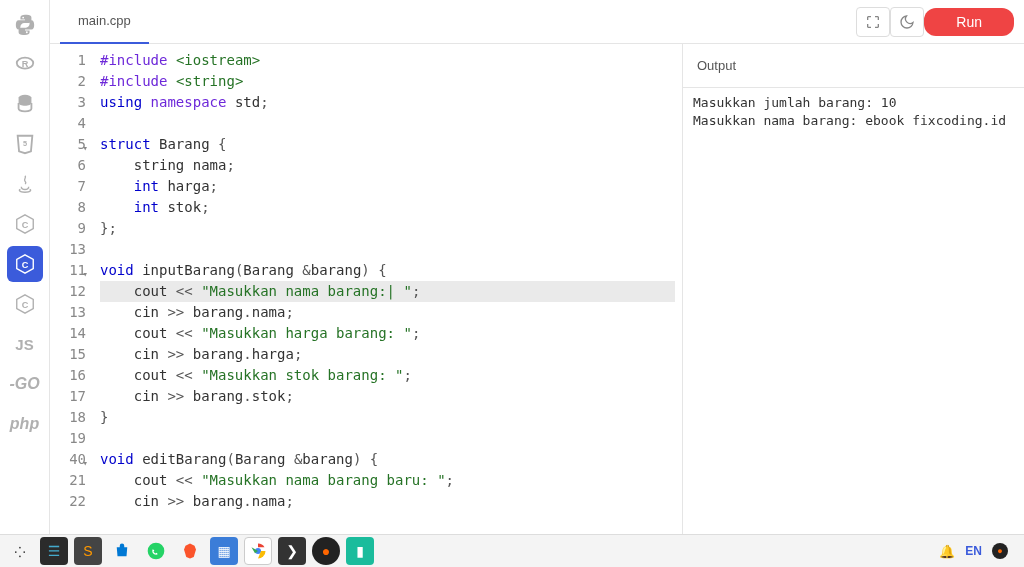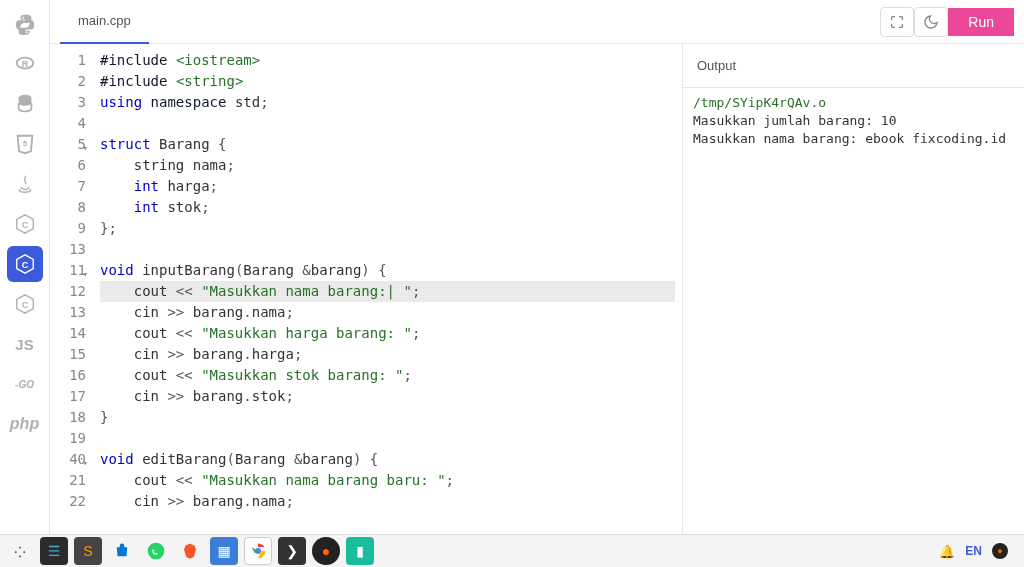--- a/index.html
+++ b/index.html
@@ -8,31 +8,31 @@
 .sidebar { width:50px; background:#fff; border-right:1px solid #e5e5e5; display:flex; flex-direction:column; align-items:center; padding-top:6px; gap:4px; }
 .sidebar-item { width:36px; height:36px; display:flex; align-items:center; justify-content:center; border-radius:6px; color:#b0b0b0; cursor:pointer; font-size:18px; font-weight:600; }
 .sidebar-item.active { background:#3b5bdb; color:#fff; }
 .sidebar-item svg { width:22px; height:22px; }
 .main { flex:1; display:flex; flex-direction:column; }
 .topbar { height:44px; display:flex; align-items:center; border-bottom:1px solid #e5e5e5; padding:0 10px; gap:0; }
 .tab { padding:0 18px; height:44px; display:flex; align-items:center; color:#555; border-bottom:2px solid transparent; }
 .tab.active { border-bottom-color:#3b5bdb; }
 .spacer { flex:1; }
 .iconbtn { width:34px; height:30px; border:1px solid #ddd; border-radius:4px; display:flex; align-items:center; justify-content:center; color:#888; cursor:pointer; background:#fff; }
-.runbtn { background:#ec4899; color:#fff; border:none; border-radius:0; padding:6px 20px; font-size:14px; font-weight:500; cursor:pointer; }
+.runbtn { background:#ef4444; color:#fff; border:none; border-radius:12px; padding:6px 32px; font-size:14px; font-weight:500; cursor:pointer; }
 .split { flex:1; display:flex; overflow:hidden; }
 .editor { flex:1; display:flex; font-family:Consolas,Menlo,monospace; font-size:14px; line-height:21px; overflow:hidden; }
 .gutter { width:48px; text-align:right; padding-right:12px; color:#888; user-select:none; padding-top:6px; background:#fff; }
 .gutter div { height:21px; position:relative; }
 .fold::after { content:"▾"; position:absolute; right:-2px; font-size:9px; color:#888; top:4px; }
 .code { flex:1; padding-top:6px; padding-left:2px; white-space:pre; color:#333; }
 .code-line { height:21px; }
 .code-line.hl { background:#eaeaea; }
 .kw-blue { color:#0000cc; }
-.kw-red { color:#0f172a; }
+.kw-red { color:#6d28d9; }
 .kw-green { color:#267326; }
 .op { color:#555; }
 .str { color:#267326; }
 .outputpane { width:342px; border-left:1px solid #e5e5e5; display:flex; flex-direction:column;margin-left:7px; }
 .outhdr { height:44px; border-bottom:1px solid #e5e5e5; display:flex; align-items:center; padding:0 14px; color:#555; }
 .outbody { flex:1; padding:6px 10px; font-family:Consolas,Menlo,monospace; font-size:13px; line-height:18px; color:#333; white-space:pre; }
 .outbody .path { color:#267326; }
 .taskbar { height:33px; background:#f4f4f4; border-top:1px solid #ddd; display:flex; align-items:center; padding:0 6px; gap:6px; }
 .taskbar .tb-right { margin-left:auto; display:flex; align-items:center; gap:10px; padding-right:10px; }
 .tb-icon { width:28px; height:28px; border-radius:4px; display:flex; align-items:center; justify-content:center; font-size:14px; cursor:pointer; }
@@ -85,21 +85,21 @@
           <text x="12" y="16" text-anchor="middle" font-size="10" font-weight="bold" fill="currentColor">C</text>
         </svg>
       </div>
     <div class="sidebar-item">
         <svg viewBox="0 0 24 24" fill="currentColor">
           <path d="M12 2l9 5v10l-9 5-9-5V7z" fill="none" stroke="currentColor" stroke-width="1.5"></path>
           <text x="12" y="16" text-anchor="middle" font-size="10" font-weight="bold" fill="currentColor">C</text>
         </svg>
       </div>
     <div class="sidebar-item" style="font-size:15px;">JS</div>
-    <div class="sidebar-item" style="font-size:10px;font-style:italic;">-GO</div>
+    <div class="sidebar-item" style="font-size:16px;font-style:italic;">-GO</div>
     <div class="sidebar-item" style="font-size:16px;font-style:italic;">php</div>
   </div>
 
   <div class="main">
     <div class="topbar">
       <div class="tab active">
           <span>main.cpp</span>
         </div>
       <div class="spacer"></div>
       <div class="iconbtn">
@@ -141,21 +141,21 @@
             <div>21</div>
             <div>22</div>
           </div>
         <div class="code" id="code"><div class="code-line"><span class="kw-red">#include</span><span> </span><span class="kw-green">&lt;iostream&gt;</span></div><div class="code-line"><span class="kw-red">#include</span><span> </span><span class="kw-green">&lt;string&gt;</span></div><div class="code-line"><span class="kw-blue">using </span><span class="kw-red">namespace </span><span>std</span><span class="op">;</span></div><div class="code-line"><span> </span></div><div class="code-line"><span class="kw-blue">struct </span><span>Barang </span><span class="op">{</span></div><div class="code-line"><span>    string nama</span><span class="op">;</span></div><div class="code-line"><span>    </span><span class="kw-blue">int </span><span>harga</span><span class="op">;</span></div><div class="code-line"><span>    </span><span class="kw-blue">int </span><span>stok</span><span class="op">;</span></div><div class="code-line"><span class="op">};</span></div><div class="code-line"><span> </span></div><div class="code-line"><span class="kw-blue">void </span><span>inputBarang</span><span class="op">(</span><span>Barang </span><span class="op">&amp;</span><span>barang</span><span class="op">) {</span></div><div class="code-line hl"><span>    cout </span><span class="op">&lt;&lt;</span><span> </span><span class="str">"Masukkan nama barang:| "</span><span class="op">;</span></div><div class="code-line"><span>    cin </span><span class="op">&gt;&gt;</span><span> barang</span><span class="op">.</span><span>nama</span><span class="op">;</span></div><div class="code-line"><span>    cout </span><span class="op">&lt;&lt;</span><span> </span><span class="str">"Masukkan harga barang: "</span><span class="op">;</span></div><div class="code-line"><span>    cin </span><span class="op">&gt;&gt;</span><span> barang</span><span class="op">.</span><span>harga</span><span class="op">;</span></div><div class="code-line"><span>    cout </span><span class="op">&lt;&lt;</span><span> </span><span class="str">"Masukkan stok barang: "</span><span class="op">;</span></div><div class="code-line"><span>    cin </span><span class="op">&gt;&gt;</span><span> barang</span><span class="op">.</span><span>stok</span><span class="op">;</span></div><div class="code-line"><span class="op">}</span></div><div class="code-line"><span> </span></div><div class="code-line"><span class="kw-blue">void </span><span>editBarang</span><span class="op">(</span><span>Barang </span><span class="op">&amp;</span><span>barang</span><span class="op">) {</span></div><div class="code-line"><span>    cout </span><span class="op">&lt;&lt;</span><span> </span><span class="str">"Masukkan nama barang baru: "</span><span class="op">;</span></div><div class="code-line"><span>    cin </span><span class="op">&gt;&gt;</span><span> barang</span><span class="op">.</span><span>nama</span><span class="op">;</span></div></div>
       </div>
 
       <div class="outputpane">
         <div class="outhdr">
             <span>Output</span>
           </div>
-        <div class="outbody" id="outbody"><div class="path">/tmp/SYipK4rQAv.o</div><div>Masukkan jumlah barang: 10</div><div>Masukkan nama barang: ebook fixcoding.id</div></div>
+        <div class="outbody" id="outbody"><div>Masukkan jumlah barang: 10</div><div>Masukkan nama barang: ebook fixcoding.id</div></div>
       </div>
     </div>
   </div>
 </div>
 
 <div class="taskbar">
   <div class="tb-icon" style="color:#333;">⁘</div>
   <div class="tb-icon" style="background:#2b2b2b;color:#4ac;">☰</div>
   <div class="tb-icon" style="background:#444;color:#f90;">S</div>
   <div class="tb-icon" style="color:#0078d4;">

